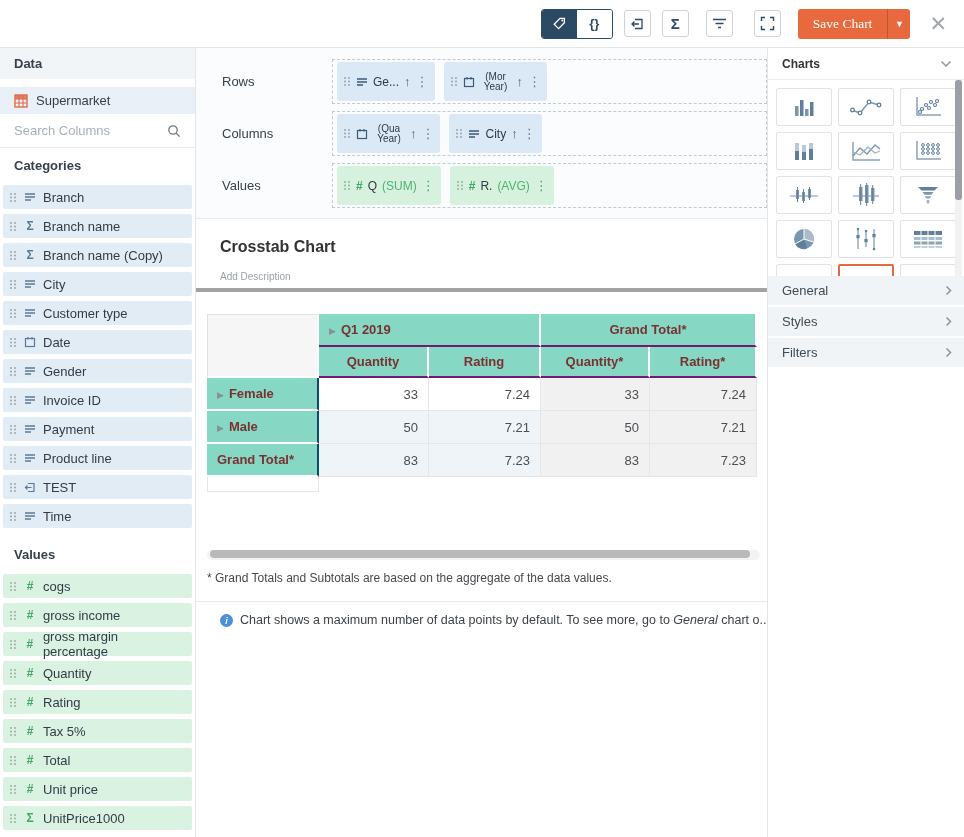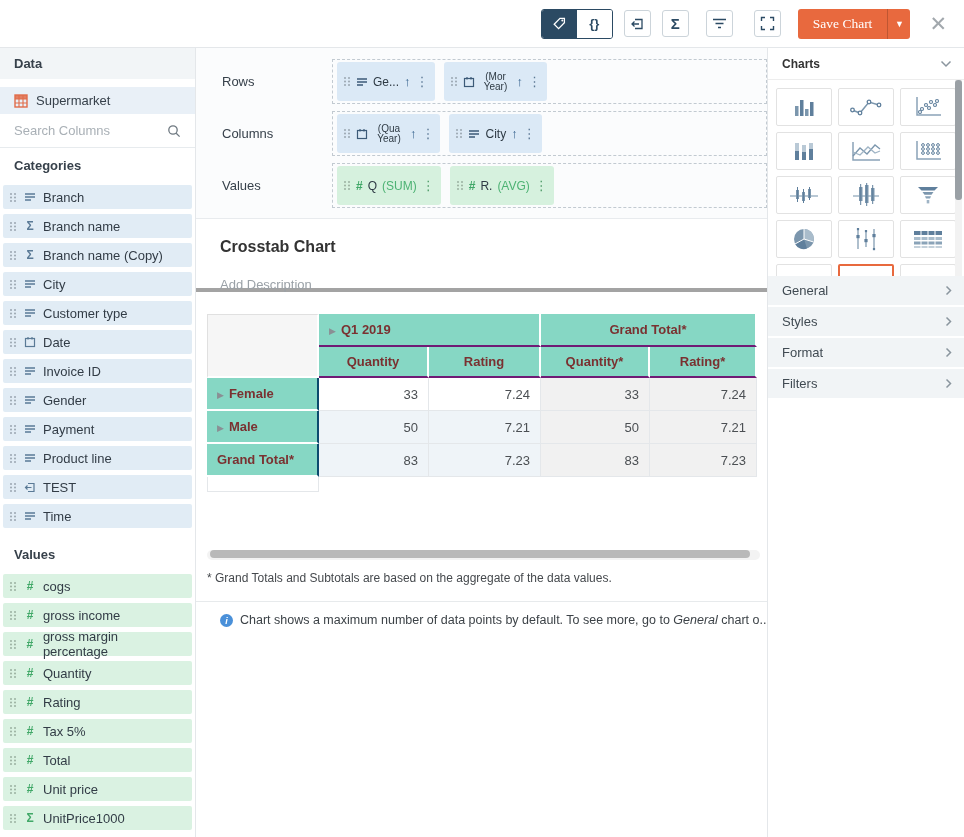--- a/index.html
+++ b/index.html
@@ -47,21 +47,21 @@
   .pill.green { background:#d6f1de; }
   .pill .wrap2 { font-size:10px; line-height:10px; width:32px; text-align:center; color:#2e3a44; }
   .pill .arrow { color:#33608c; font-size:13px; }
   .pill .kebab { color:#5b7794; font-size:13px; letter-spacing:0; cursor:pointer; }
   .pill.green .kebab { color:#4f9b68; }
   .pill .hash { color:#41a868; font-weight:bold; }
   .pill .agg { color:#4db273; }
 
   .title-block { padding:19px 24px 0 24px; height:73px; border-bottom:4px solid #a3a3a3; }
   .chart-title { font-size:16px; font-weight:bold; color:#333; }
-  .chart-desc { font-size:13px; color:#9aa1a7; margin-top:21px; cursor:text; }
+  .chart-desc { font-size:10px; color:#9aa1a7; margin-top:15px; cursor:text; }
 
   
   .tablewrap { padding:22px 0 0 11px; }
   table.cross { border-collapse:separate; border-spacing:0; }
   .cross td, .cross th { font-size:13px; }
   .hcell { background:#86d7c4; color:#7a3131; font-weight:bold; border-right:2px solid #fff; border-bottom:2px solid #701a75; }
   .corner { background:#f6f6f6; border:1px solid #e0e0e0; border-right:2px solid #fff; border-bottom:2px solid #fff; }
   .group1 { text-align:left; padding:8px 8px 8px 10px; }
   .groupc { text-align:center; padding:8px; }
   .subh { text-align:center; padding:7px 8px; }
@@ -268,37 +268,37 @@
           <circle cx="6" cy="2" r="1"></circle>
           <circle cx="2" cy="5.5" r="1"></circle>
           <circle cx="6" cy="5.5" r="1"></circle>
           <circle cx="2" cy="9" r="1"></circle>
           <circle cx="6" cy="9" r="1"></circle>
         </g>
       </svg>
     <svg width="12" height="12" viewBox="0 0 12 12">
         <path d="M1 3 H11 M1 6 H11 M1 9 H7" stroke="#5a7a96" stroke-width="1.4"></path>
       </svg>
+    <span>Gender</span>
+  </div>
+  <div class="sb-item cat">
+    <svg width="8" height="11" viewBox="0 0 8 11">
+        <g fill="#9aa6b0">
+          <circle cx="2" cy="2" r="1"></circle>
+          <circle cx="6" cy="2" r="1"></circle>
+          <circle cx="2" cy="5.5" r="1"></circle>
+          <circle cx="6" cy="5.5" r="1"></circle>
+          <circle cx="2" cy="9" r="1"></circle>
+          <circle cx="6" cy="9" r="1"></circle>
+        </g>
+      </svg>
+    <svg width="12" height="12" viewBox="0 0 12 12">
+        <path d="M1 3 H11 M1 6 H11 M1 9 H7" stroke="#5a7a96" stroke-width="1.4"></path>
+      </svg>
     <span>Invoice ID</span>
-  </div>
-  <div class="sb-item cat">
-    <svg width="8" height="11" viewBox="0 0 8 11">
-        <g fill="#9aa6b0">
-          <circle cx="2" cy="2" r="1"></circle>
-          <circle cx="6" cy="2" r="1"></circle>
-          <circle cx="2" cy="5.5" r="1"></circle>
-          <circle cx="6" cy="5.5" r="1"></circle>
-          <circle cx="2" cy="9" r="1"></circle>
-          <circle cx="6" cy="9" r="1"></circle>
-        </g>
-      </svg>
-    <svg width="12" height="12" viewBox="0 0 12 12">
-        <path d="M1 3 H11 M1 6 H11 M1 9 H7" stroke="#5a7a96" stroke-width="1.4"></path>
-      </svg>
-    <span>Gender</span>
   </div>
   <div class="sb-item cat">
     <svg width="8" height="11" viewBox="0 0 8 11">
         <g fill="#9aa6b0">
           <circle cx="2" cy="2" r="1"></circle>
           <circle cx="6" cy="2" r="1"></circle>
           <circle cx="2" cy="5.5" r="1"></circle>
           <circle cx="6" cy="5.5" r="1"></circle>
           <circle cx="2" cy="9" r="1"></circle>
           <circle cx="6" cy="9" r="1"></circle>
@@ -852,28 +852,20 @@
   </div>
   <div class="acc-row">
     <span class="lbl">Styles</span>
     <span>
         <svg width="7" height="11" viewBox="0 0 7 11" fill="none" stroke="#8a959e" stroke-width="1.5">
           <path d="M1.5 1.5 L5.5 5.5 L1.5 9.5"></path>
         </svg>
       </span>
   </div>
   <div class="acc-row">
-    <span class="lbl">Format</span>
-    <span>
-        <svg width="7" height="11" viewBox="0 0 7 11" fill="none" stroke="#8a959e" stroke-width="1.5">
-          <path d="M1.5 1.5 L5.5 5.5 L1.5 9.5"></path>
-        </svg>
-      </span>
-  </div>
-  <div class="acc-row">
     <span class="lbl">Filters</span>
     <span>
         <svg width="7" height="11" viewBox="0 0 7 11" fill="none" stroke="#8a959e" stroke-width="1.5">
           <path d="M1.5 1.5 L5.5 5.5 L1.5 9.5"></path>
         </svg>
       </span>
   </div>
 </div>
 
 </body></html>

